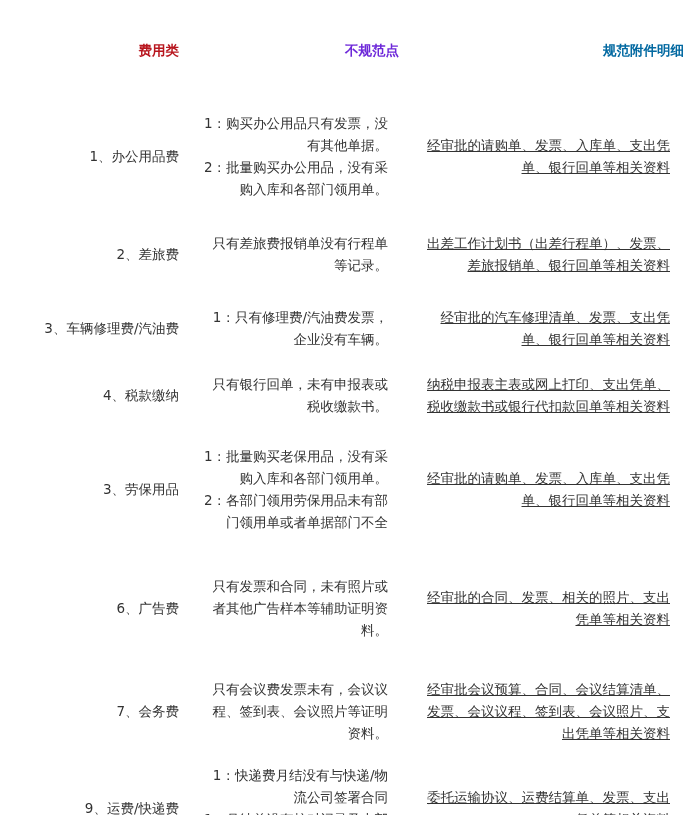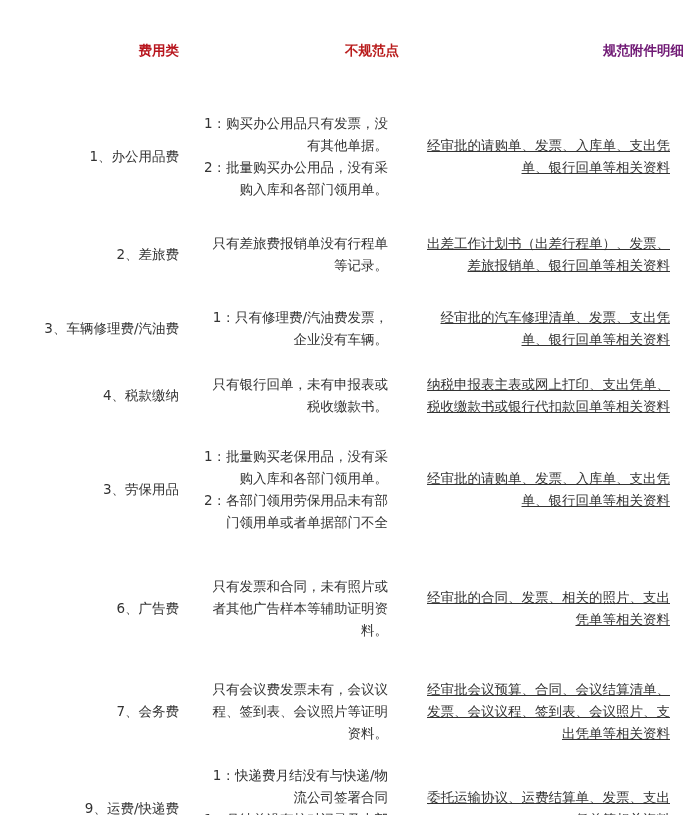--- a/index.html
+++ b/index.html
@@ -20,22 +20,22 @@
 
 <table>
   <colgroup>
       <col class="c1">
       <col class="c2">
       <col class="c3">
     </colgroup>
   <thead>
     <tr>
       <th style="color: rgb(184, 22, 30);">费用类</th>
-      <th style="color: #b91c1c;">不规范点</th>
-      <th style="color: #701a75;">规范附件明细</th>
+      <th style="color: #6d28d9;">不规范点</th>
+      <th style="color: #0369a1;">规范附件明细</th>
     </tr>
   </thead>
   <tbody id="tbody">
       <tr style="height: 112px;">
     <td>1、办公用品费</td>
     <td>
           <div class="inner2">
             <span class="line">1：购买办公用品只有发票，没有其他单据。</span>
             <span class="line">2：批量购买办公用品，没有采购入库和各部门领用单。</span>
           </div>

